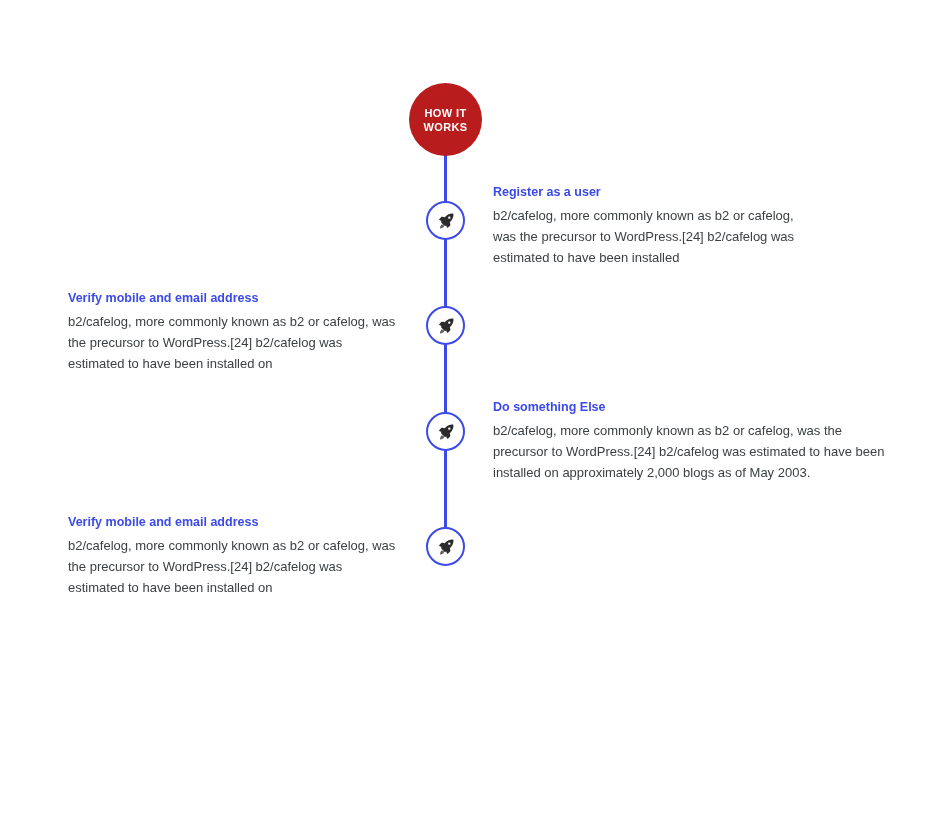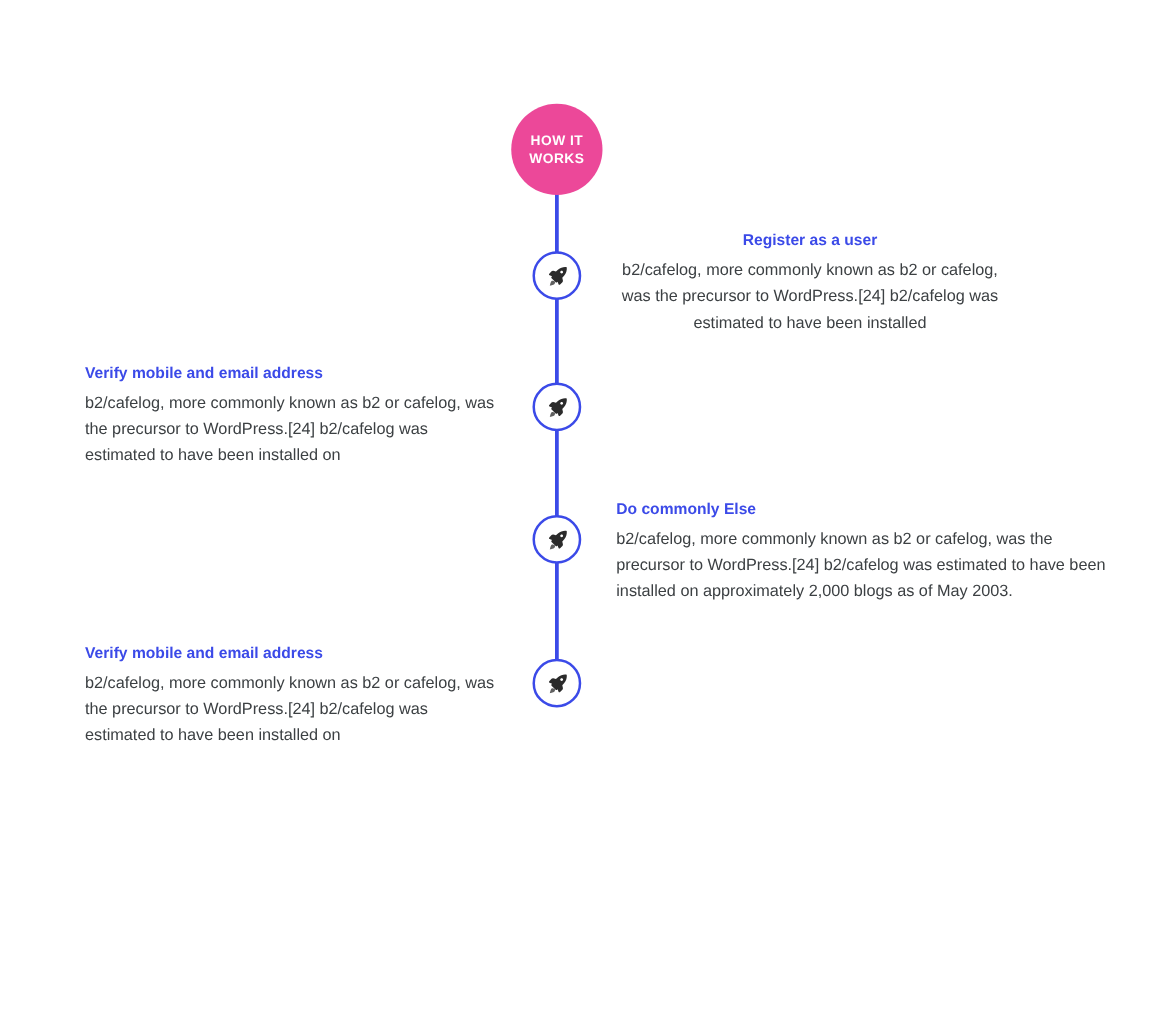--- a/index.html
+++ b/index.html
@@ -31,21 +31,21 @@
   }
 
   
   .hero-node {
     position: absolute;
     left: 409px;
     top: 83px;
     width: 73px;
     height: 73px;
     border-radius: 50%;
-    background: #ec4899;
+    background: #b91c1c;
     display: flex;
     align-items: center;
     justify-content: center;
     z-index: 3;
   }
   .hero-label {
     color: #ffffff;
     font-size: 11px;
     font-weight: bold;
     line-height: 14px;
@@ -113,21 +113,21 @@
   </div>
 
   <div class="node" style="top: 201px;">
     <svg class="node-icon" viewBox="0 0 24 24" aria-hidden="true">
       <g fill="#2b2b2b">
         <path d="M20.3 3.1c-2.7-.3-5.5.6-7.6 2.4L10.5 7.4 7.9 6.8c-.6-.1-1.2.1-1.6.5L4.1 9.5c-.5.5-.3 1.3.3 1.5l2.4.9-.5.5c-.4.4-.4 1 0 1.4l3.9 3.9c.4.4 1 .4 1.4 0l.5-.5.9 2.4c.2.6 1 .8 1.5.3l2.2-2.2c.4-.4.6-1 .5-1.6l-.6-2.6 1.9-2.2c1.8-2.1 2.7-4.9 2.4-7.6 0-.3-.3-.6-.6-.6zM16 9.4c-.8 0-1.4-.6-1.4-1.4S15.2 6.6 16 6.6s1.4.6 1.4 1.4S16.8 9.4 16 9.4z"></path>
         <path d="M6.3 16.6c-1.1 1.1-1.6 4.4-1.6 4.4s3.3-.5 4.4-1.6c.7-.7.7-1.8 0-2.5s-2.1-1-2.8-.3z" opacity="0.75"></path>
       </g>
     </svg>
   </div>
-  <div class="block right" style="left: 493px; top: 184px; width: 310px; text-align: center;">
+  <div class="block right" style="left: 493px; top: 184px; width: 310px;">
     <div class="block-title">Register as a user</div>
     <div class="block-body">b2/cafelog, more commonly known as b2 or cafelog, was the precursor to WordPress.[24] b2/cafelog was estimated to have been installed</div>
   </div>
 
   <div class="node" style="top: 306px;">
     <svg class="node-icon" viewBox="0 0 24 24" aria-hidden="true">
       <g fill="#2b2b2b">
         <path d="M20.3 3.1c-2.7-.3-5.5.6-7.6 2.4L10.5 7.4 7.9 6.8c-.6-.1-1.2.1-1.6.5L4.1 9.5c-.5.5-.3 1.3.3 1.5l2.4.9-.5.5c-.4.4-.4 1 0 1.4l3.9 3.9c.4.4 1 .4 1.4 0l.5-.5.9 2.4c.2.6 1 .8 1.5.3l2.2-2.2c.4-.4.6-1 .5-1.6l-.6-2.6 1.9-2.2c1.8-2.1 2.7-4.9 2.4-7.6 0-.3-.3-.6-.6-.6zM16 9.4c-.8 0-1.4-.6-1.4-1.4S15.2 6.6 16 6.6s1.4.6 1.4 1.4S16.8 9.4 16 9.4z"></path>
         <path d="M6.3 16.6c-1.1 1.1-1.6 4.4-1.6 4.4s3.3-.5 4.4-1.6c.7-.7.7-1.8 0-2.5s-2.1-1-2.8-.3z" opacity="0.75"></path>
       </g>
@@ -140,21 +140,21 @@
 
   <div class="node" style="top: 412px;">
     <svg class="node-icon" viewBox="0 0 24 24" aria-hidden="true">
       <g fill="#2b2b2b">
         <path d="M20.3 3.1c-2.7-.3-5.5.6-7.6 2.4L10.5 7.4 7.9 6.8c-.6-.1-1.2.1-1.6.5L4.1 9.5c-.5.5-.3 1.3.3 1.5l2.4.9-.5.5c-.4.4-.4 1 0 1.4l3.9 3.9c.4.4 1 .4 1.4 0l.5-.5.9 2.4c.2.6 1 .8 1.5.3l2.2-2.2c.4-.4.6-1 .5-1.6l-.6-2.6 1.9-2.2c1.8-2.1 2.7-4.9 2.4-7.6 0-.3-.3-.6-.6-.6zM16 9.4c-.8 0-1.4-.6-1.4-1.4S15.2 6.6 16 6.6s1.4.6 1.4 1.4S16.8 9.4 16 9.4z"></path>
         <path d="M6.3 16.6c-1.1 1.1-1.6 4.4-1.6 4.4s3.3-.5 4.4-1.6c.7-.7.7-1.8 0-2.5s-2.1-1-2.8-.3z" opacity="0.75"></path>
       </g>
     </svg>
   </div>
   <div class="block right" style="left: 493px; top: 399px; width: 398px;">
-    <div class="block-title">Do commonly Else</div>
+    <div class="block-title">Do something Else</div>
     <div class="block-body">b2/cafelog, more commonly known as b2 or cafelog, was the precursor to WordPress.[24] b2/cafelog was estimated to have been installed on approximately 2,000 blogs as of May 2003.</div>
   </div>
 
   <div class="node" style="top: 527px;">
     <svg class="node-icon" viewBox="0 0 24 24" aria-hidden="true">
       <g fill="#2b2b2b">
         <path d="M20.3 3.1c-2.7-.3-5.5.6-7.6 2.4L10.5 7.4 7.9 6.8c-.6-.1-1.2.1-1.6.5L4.1 9.5c-.5.5-.3 1.3.3 1.5l2.4.9-.5.5c-.4.4-.4 1 0 1.4l3.9 3.9c.4.4 1 .4 1.4 0l.5-.5.9 2.4c.2.6 1 .8 1.5.3l2.2-2.2c.4-.4.6-1 .5-1.6l-.6-2.6 1.9-2.2c1.8-2.1 2.7-4.9 2.4-7.6 0-.3-.3-.6-.6-.6zM16 9.4c-.8 0-1.4-.6-1.4-1.4S15.2 6.6 16 6.6s1.4.6 1.4 1.4S16.8 9.4 16 9.4z"></path>
         <path d="M6.3 16.6c-1.1 1.1-1.6 4.4-1.6 4.4s3.3-.5 4.4-1.6c.7-.7.7-1.8 0-2.5s-2.1-1-2.8-.3z" opacity="0.75"></path>
       </g>
     </svg>

